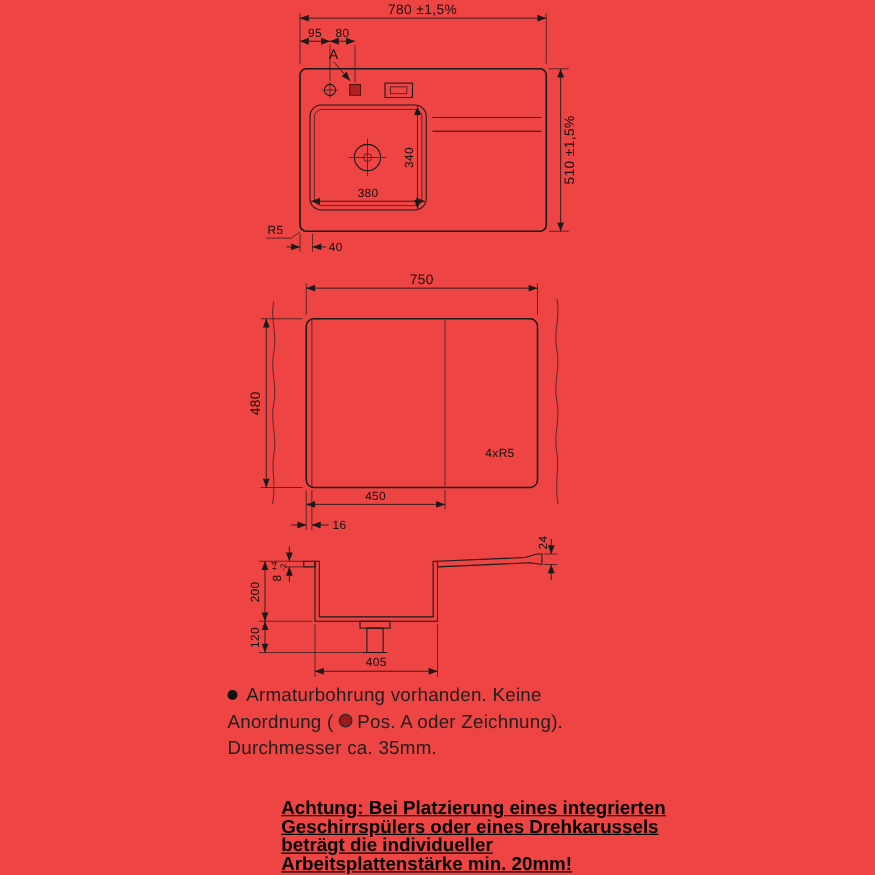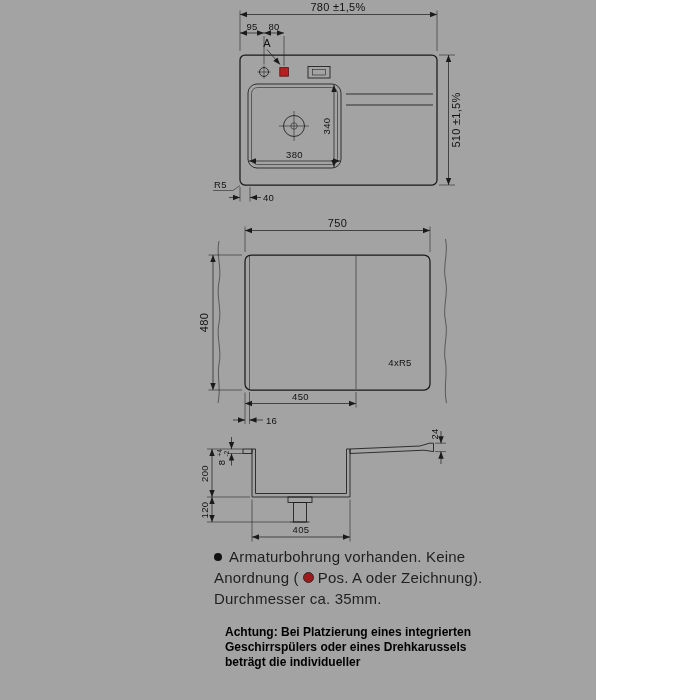--- a/index.html
+++ b/index.html
@@ -1,34 +1,34 @@
 <!DOCTYPE html>
 <html><head>
 <meta charset="utf-8">
 <style>
   html,body{margin:0;padding:0;background:#fff;}
-  .frame{position:relative;width:596px;height:700px;background:#a3a3a3;overflow:hidden;
+  .frame{position:relative;width:700px;height:700px;background:#ef4444;overflow:hidden;
          font-family:"Liberation Sans",sans-serif;color:#1a1a1a;}
   svg{display:block;}
   .obj   {stroke:#1a1a1a;stroke-width:1.25;fill:none;}
   .obj2  {stroke:#1a1a1a;stroke-width:0.85;fill:none;}
   .thin  {stroke:#1a1a1a;stroke-width:0.55;fill:none;}
   .dimln {stroke:#1a1a1a;stroke-width:0.7;fill:none;}
   text.dim    {font:9.5px "Liberation Sans",sans-serif;fill:#111;letter-spacing:0.3px;}
   text.dim-lg {font:11px  "Liberation Sans",sans-serif;fill:#111;letter-spacing:0.3px;}
   text.tol    {font:6.5px "Liberation Sans",sans-serif;fill:#111;}
   .notes{position:absolute;left:182px;top:546px;font-size:15px;line-height:21px;
-         color:#1f1f1f;letter-spacing:0.2px;margin-left:32px;}
+         color:#1f1f1f;letter-spacing:0.2px;}
   .notes .nline{white-space:nowrap;}
   .bullet-dot{display:inline-block;width:8px;height:8px;background:#111;border-radius:50%;
               margin-right:7px;position:relative;top:-1px;}
   .pos-dot{display:inline-block;width:9px;height:9px;background:#9c1a1a;border:1.5px solid #2a2a2a;
            border-radius:50%;margin:0 4px;position:relative;top:0px;}
-  .warning{position:absolute;left:225px;top:625px;font-size:12px;line-height:15px;
-           font-weight:700;color:#000;}
+  .warning{position:absolute;left:225px;top:639px;font-size:15px;line-height:15px;
+           font-weight:700;color:#000;text-decoration:underline;}
   .warning .wline{white-space:nowrap;}
 </style>
 </head>
 <body>
 
 <div class="frame">
 
 <svg width="700" height="545" viewBox="0 0 700 545">
   <defs>
     <marker id="arr" viewBox="0 0 10 8" refX="9.3" refY="4" markerWidth="8" markerHeight="6.4" orient="auto-start-reverse" markerUnits="userSpaceOnUse">
@@ -210,15 +210,16 @@
   </div>
   <div class="nline">
     <span>Durchmesser ca. 35mm.</span>
   </div>
 </div>
 
 <div class="warning">
   <div class="wline">Achtung: Bei Platzierung eines integrierten</div>
   <div class="wline">Geschirrspülers oder eines Drehkarussels</div>
   <div class="wline">beträgt die individueller</div>
+  <div class="wline">Arbeitsplattenstärke min. 20mm!</div>
 </div>
 
 </div>
 
 </body></html>

